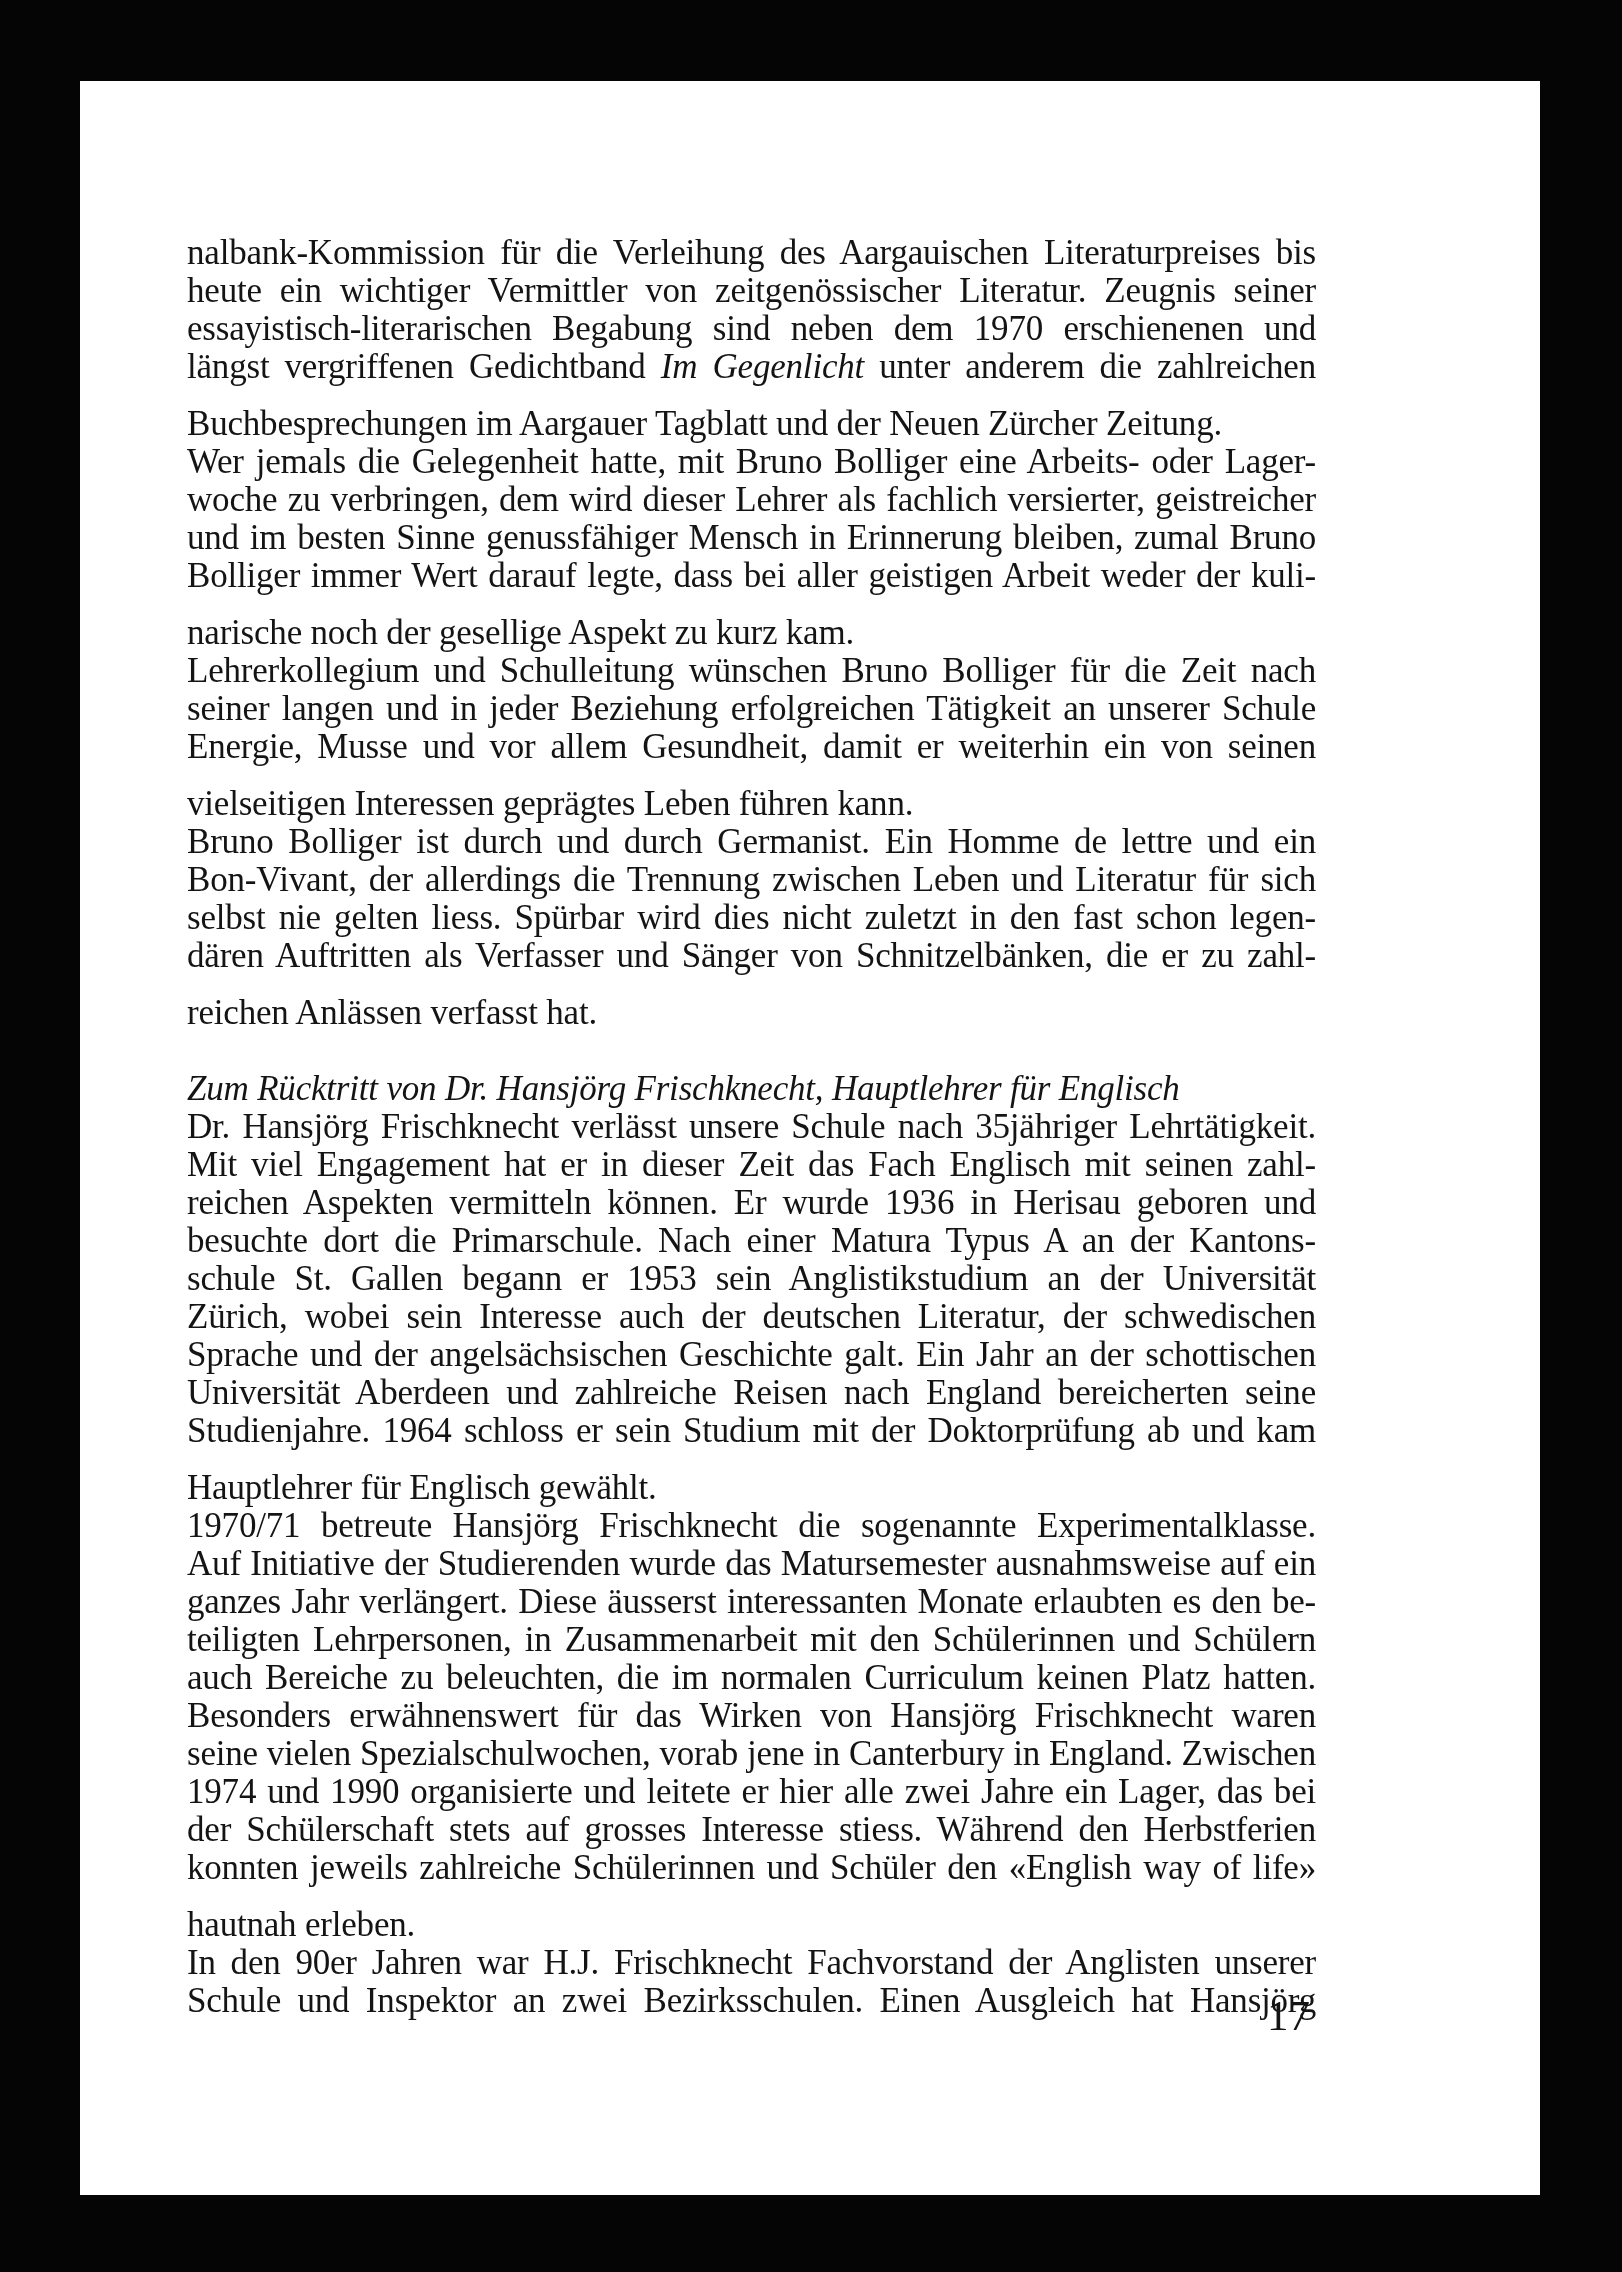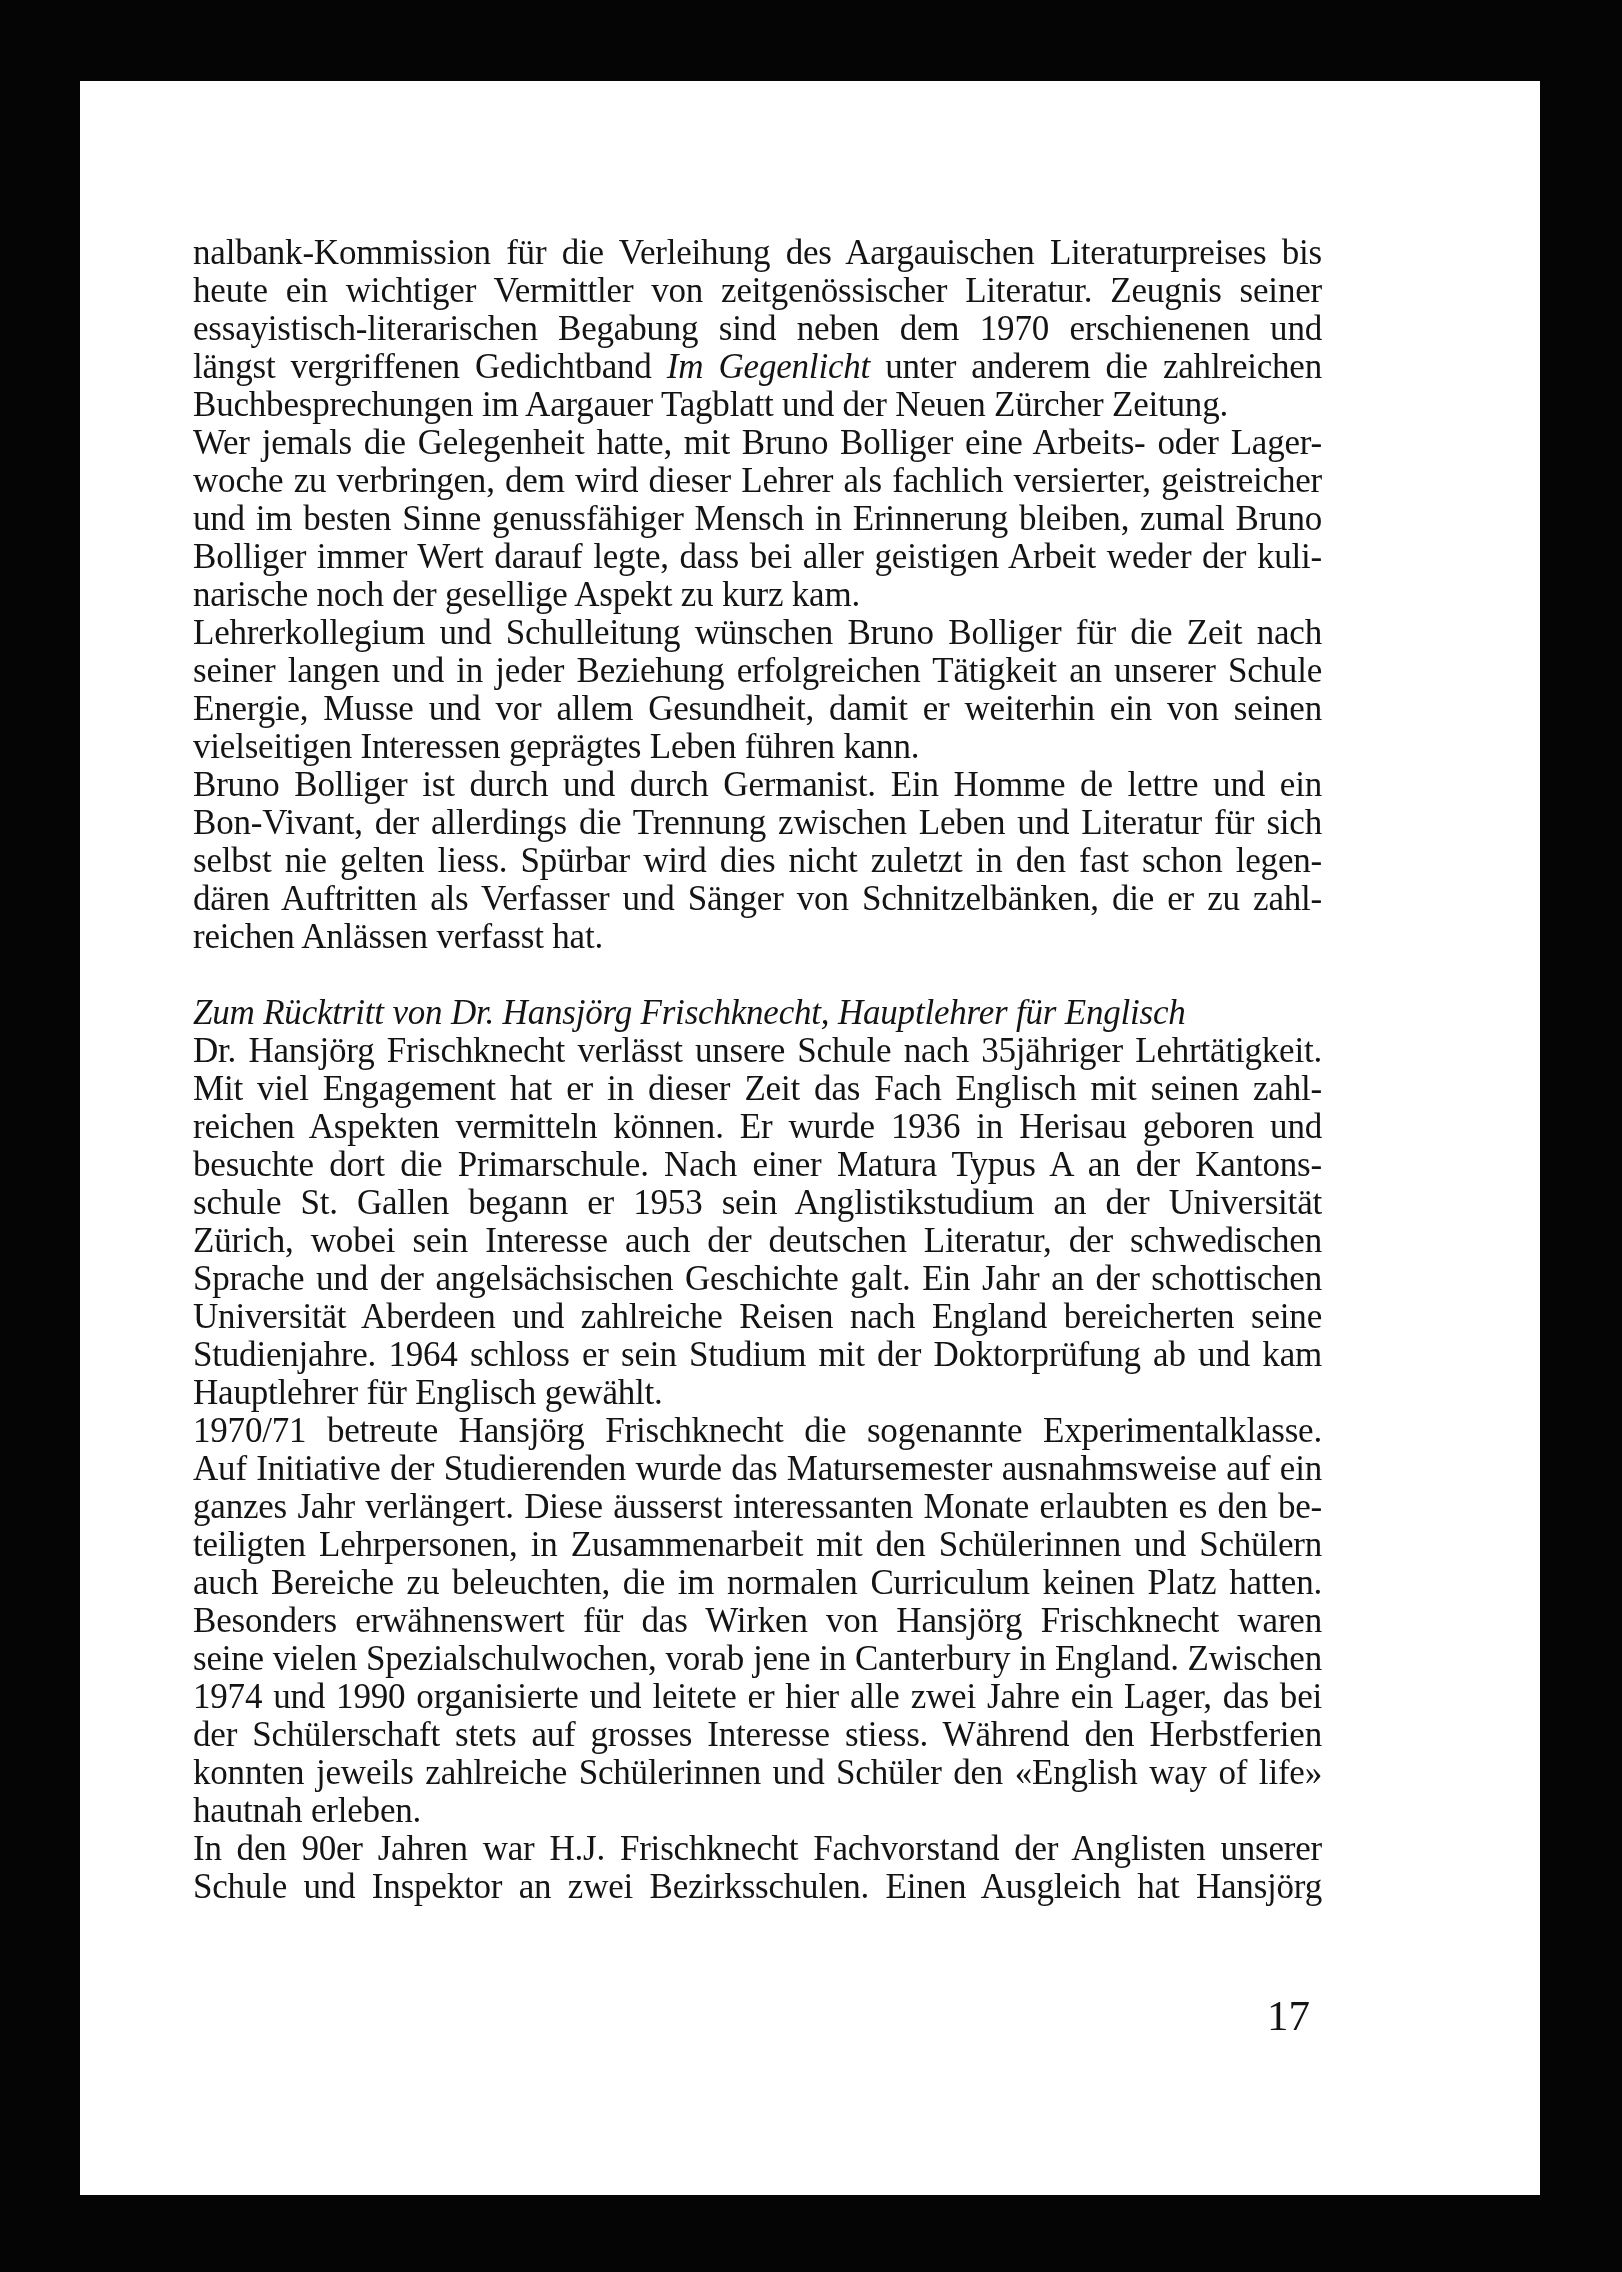--- a/index.html
+++ b/index.html
@@ -10,37 +10,37 @@
     overflow: hidden;
   }
   .page {
     position: absolute;
     left: 80px; top: 81px;
     width: 1460px; height: 2114px;
     background: #ffffff;
   }
   .text {
     position: absolute;
-    left: 113px; 
+    left: 107px; 
     top: 153px;
     width: 1129px;
     font-family: "Liberation Serif", serif;
     font-size: 35px;
     color: #141414;
   }
   .line {
     display: block;
     height: 38px;
     line-height: 38px;
     white-space: nowrap;
     text-align: justify;
     text-align-last: justify;
     letter-spacing: -0.2px;
   }
-  .line.last { text-align-last: left; }
+  .line.last { text-align-last: left; margin-top: 19px; }
   .blank { display: block; height: 38px; }
   .heading { text-align-last: left; font-style: italic; }
   em { font-style: italic; font-family: Liberation Serif, serif; }
   .pagenum {
     position: absolute;
     right: 230px; 
     top: 1916px;
     font-family: "Liberation Serif", serif;
     font-size: 43px;
     color: #141414;

